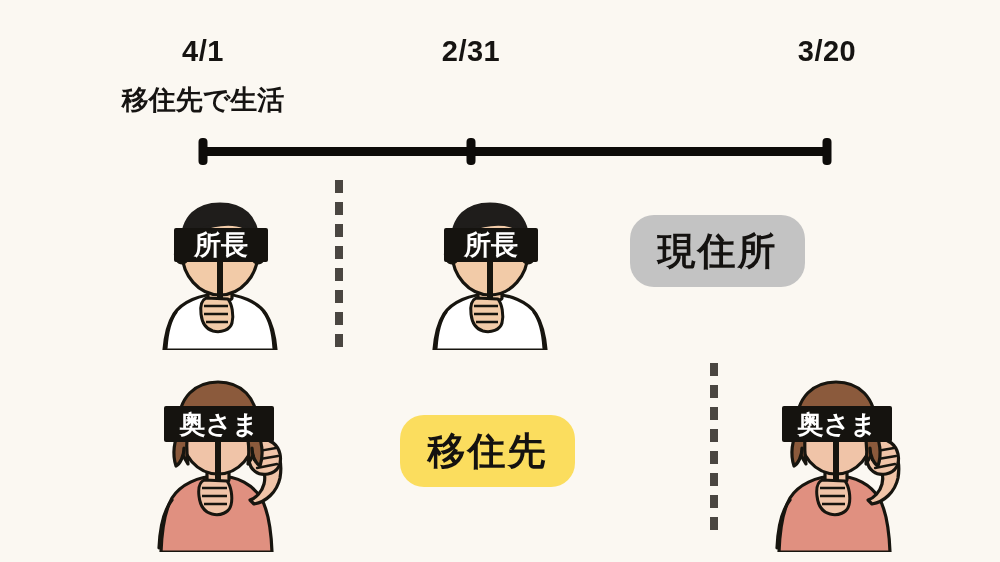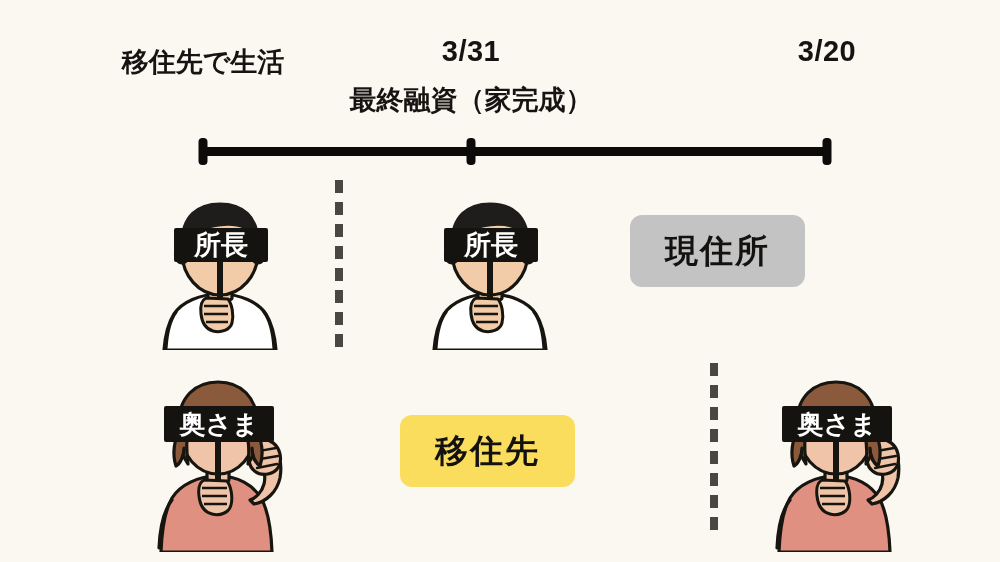--- a/index.html
+++ b/index.html
@@ -65,47 +65,47 @@
     background-repeat: repeat-y;
   }
 
   
   .badge {
     position: absolute;
     display: flex;
     align-items: center;
     justify-content: center;
     font-weight: bold;
-    font-size: 33px;
+    font-size: 38px;
     color: #141210;
-    border-radius: 12px;
+    border-radius: 24px;
     letter-spacing: 2px;
     box-sizing: border-box;
   }
   .badge-gray  { background: #C3C3C3; }
   .badge-yellow{ background: #FBDD5E; }
 
   
   .figure {
     position: absolute;
   }
   .figure svg { display: block; }
 </style>
 </head>
 <body>
 
 <div id="stage">
 
   <div class="tl-label" id="lbl-left" style="left: 203px; top: 33px;">
+    <div class="tl-date">4/1</div>
     <div class="tl-caption">移住先で生活</div>
   </div>
 
   <div class="tl-label" id="lbl-mid" style="left: 471px; top: 33px;">
-    <div class="tl-date">3/31</div>
-    <div class="tl-caption">最終融資（家完成）</div>
+    <div class="tl-date">2/31</div>
   </div>
 
   <div class="tl-label" id="lbl-right" style="left: 827px; top: 33px;">
     <div class="tl-date">3/20</div>
   </div>
 
   <div class="axis-line" id="axis-bar" style="left: 203px; top: 147px; width: 624px; height: 9px;"></div>
   <div class="axis-tick" id="tick-left" style="left: 203px; top: 138px; width: 9px; height: 27px;"></div>
   <div class="axis-tick" id="tick-mid" style="left: 471px; top: 138px; width: 9px; height: 27px;"></div>
   <div class="axis-tick" id="tick-right" style="left: 827px; top: 138px; width: 9px; height: 27px;"></div>

